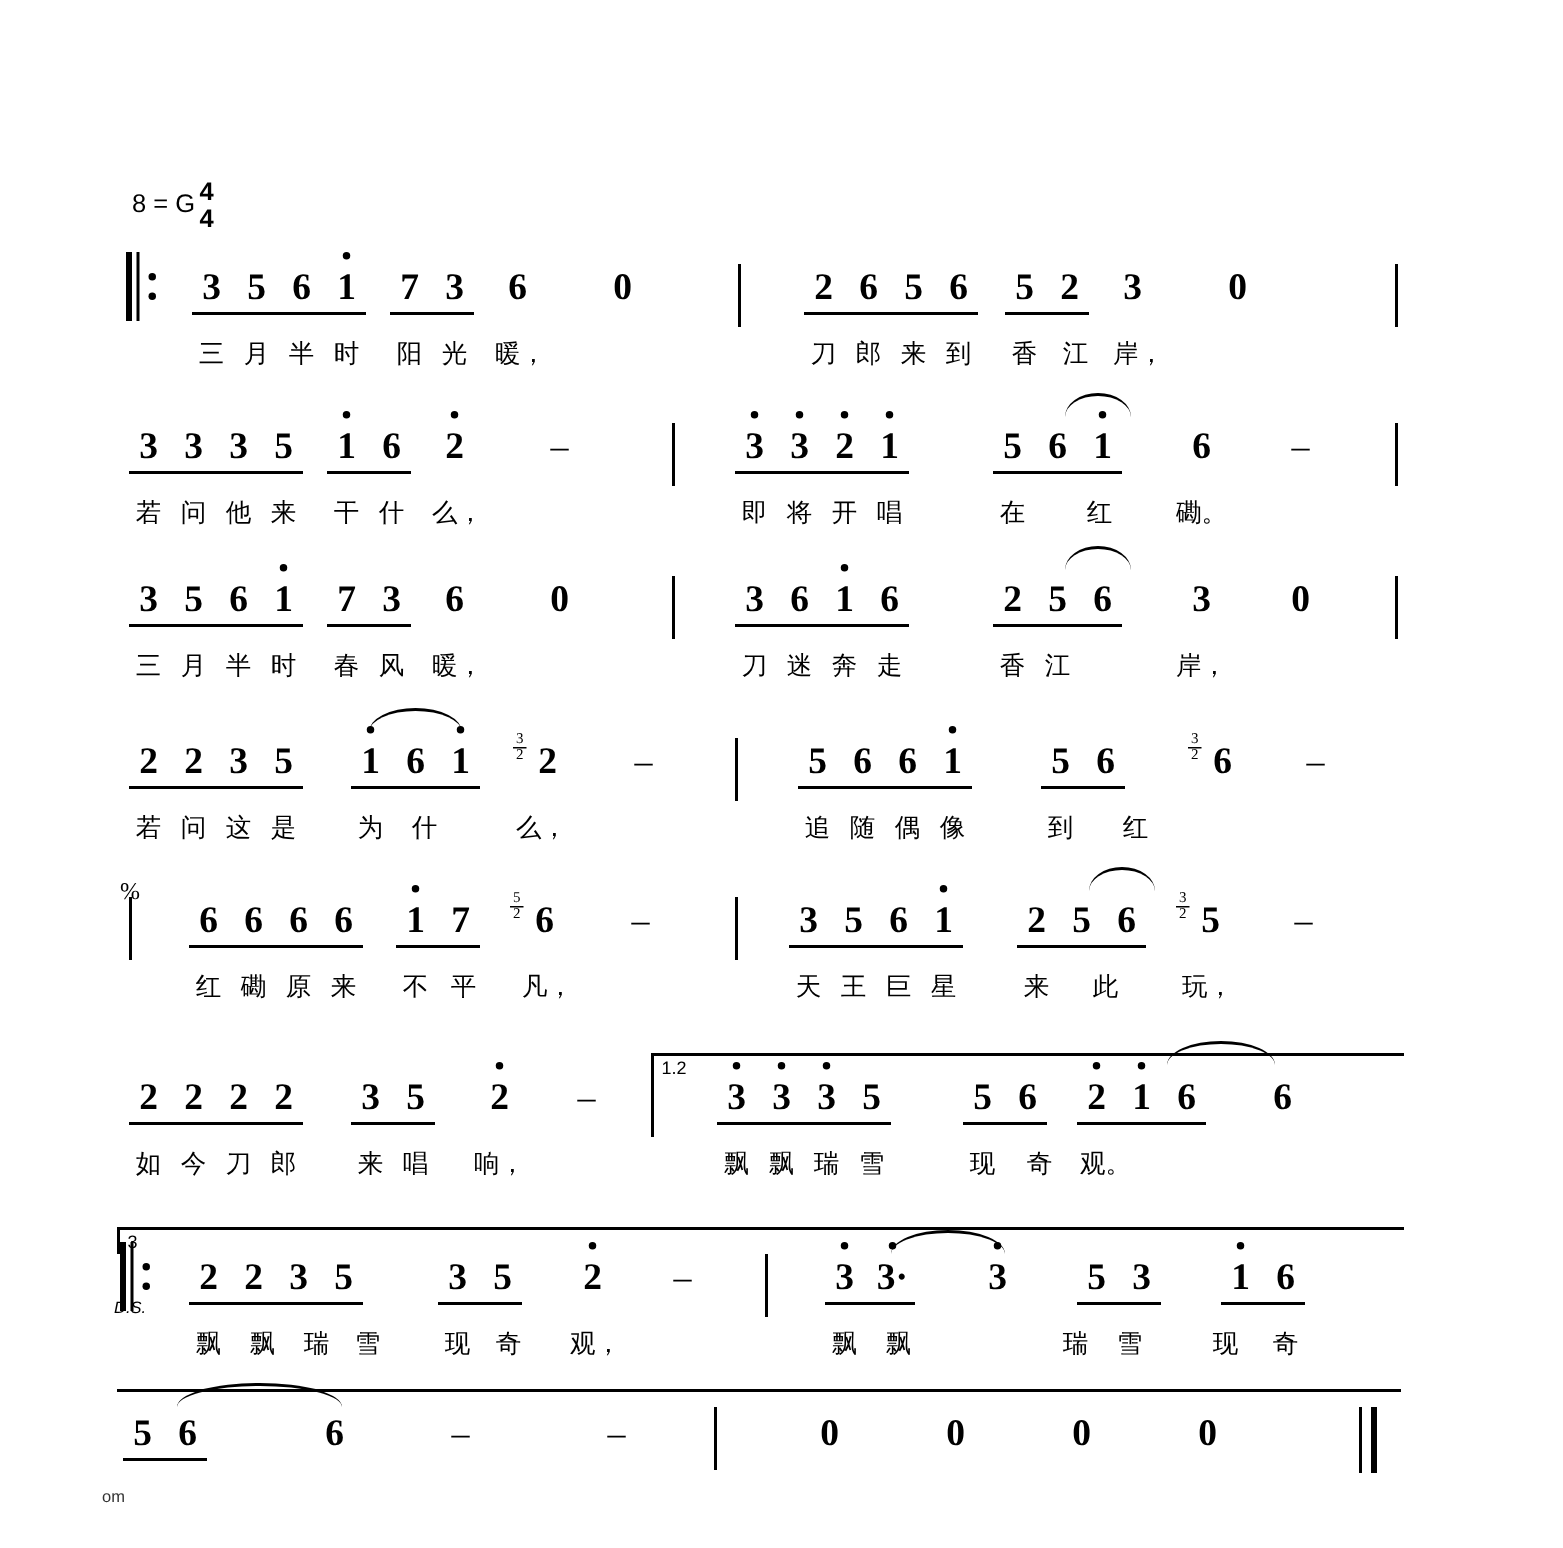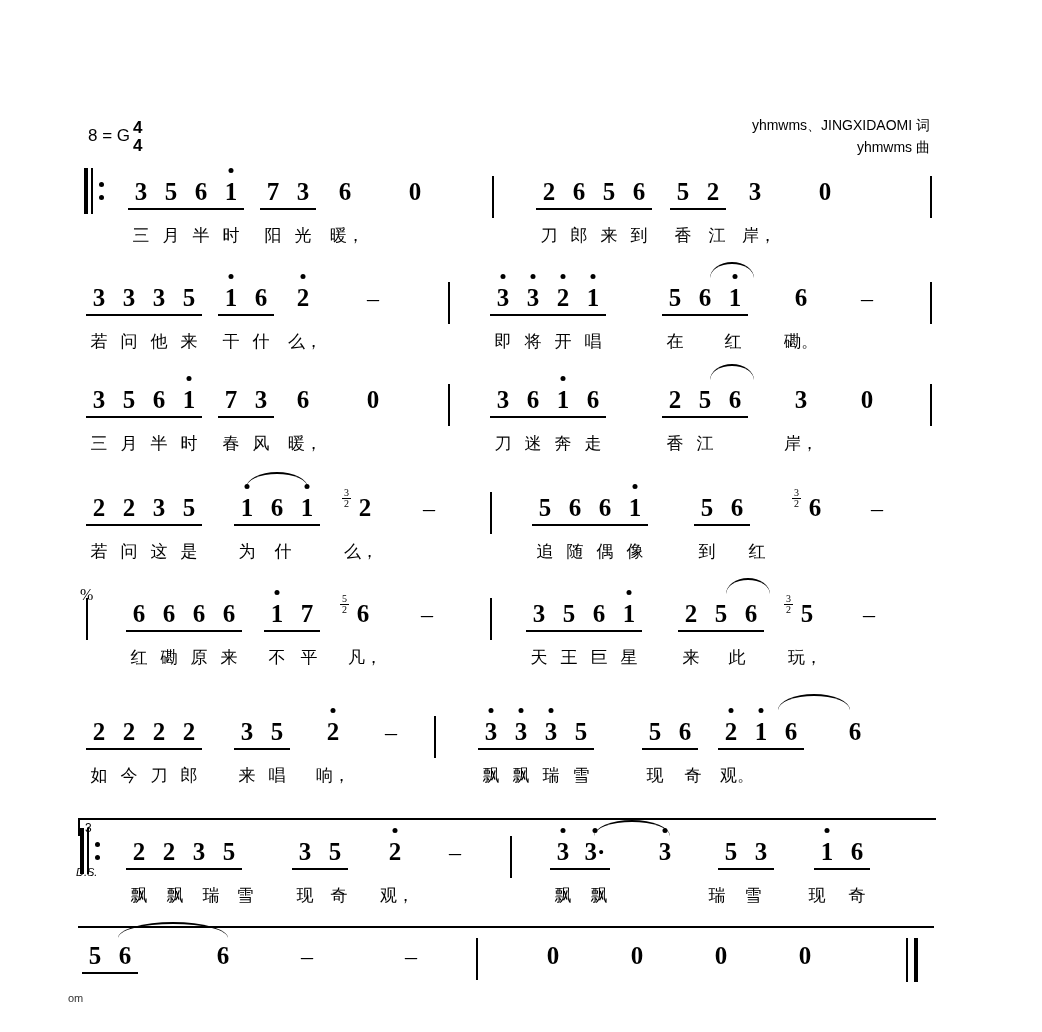--- a/index.html
+++ b/index.html
@@ -230,24 +230,20 @@
 
 
   <div class="key-sig">
     <span>8 = G</span>
     <span class="frac">
       <span>4</span>
       <span>4</span>
     </span>
   </div>
 
-  <div class="credits">
-    <div>yhmwms、JINGXIDAOMI 词</div>
-    <div>yhmwms 曲</div>
-  </div>
 
   <div class="system" style="top:172px;">
     <div class="notes-row">
 
       <div class="repeat-start" style="left:84px;">
         <div class="thickline"></div>
           <div class="thinline"></div>
         <div class="repeat-dots">
             <i></i>
             <i></i>
@@ -579,20 +575,23 @@
       <div class="lyr" style="left:552px;">王</div>
       <div class="lyr" style="left:582px;">巨</div>
       <div class="lyr" style="left:612px;">星</div>
       <div class="lyr" style="left:674px;">来</div>
       <div class="lyr" style="left:720px;">此</div>
       <div class="lyr" style="left:788px;">玩，</div>
     </div>
   </div>
 
   <div class="system" style="top:712px;">
+    <div class="volta" style="left:434px; top:-10px; width:500px;">
+      <span>1.2</span>
+    </div>
 
     <div class="notes-row">
       <div class="grp" style="left:84px; top:6px;">
         <div class="note">2</div>
         <div class="note">2</div>
         <div class="note">2</div>
         <div class="note">2</div>
         <div class="beam" style="left:2px; width:116px;"></div>
       </div>
       <div class="grp" style="left:232px; top:6px;">

